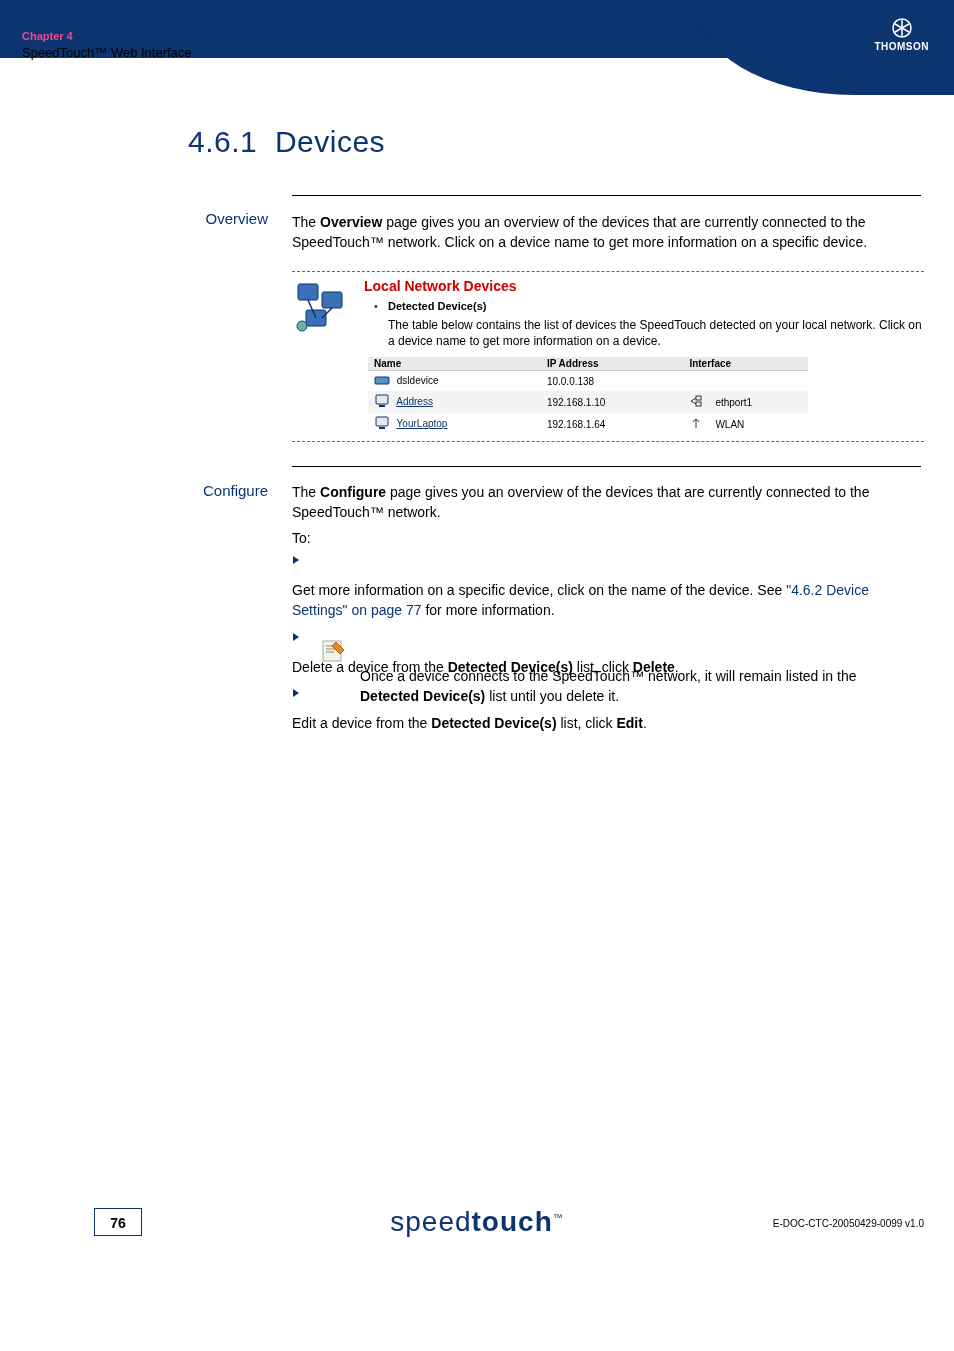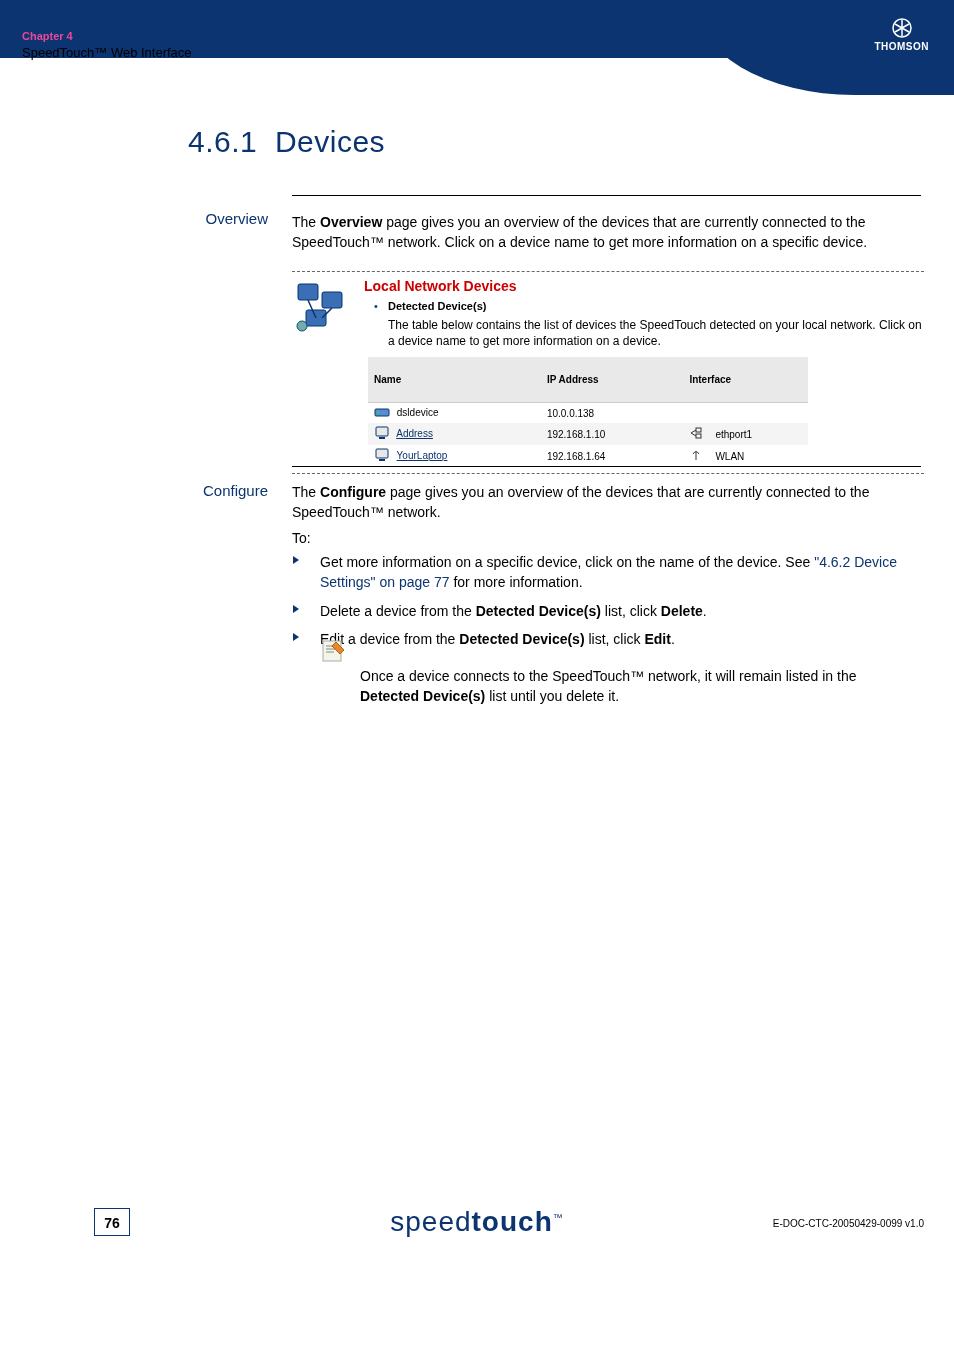--- a/index.html
+++ b/index.html
@@ -85,21 +85,21 @@
     font-size: 14px;
     line-height: 1.45;
   }
   .bullet-block {
     position: absolute;
     left: 292px;
     width: 610px;
     font-size: 14px;
     line-height: 1.45;
   }
-  .bullet-row { display: flex; margin-bottom: 8px; }
+  .bullet-row { display: flex; margin-bottom: 8px; flex-direction: column; }
   .bullet-arrow { flex: 0 0 28px; color: #0b3470; }
   .bullet-arrow svg { vertical-align: top; margin-top: 3px; }
   .bullet-text { flex: 1; }
   .link-blue { color: #0b3470; }
   .tip-row {
     position: absolute;
     left: 320px;
     width: 590px;
     display: flex;
     font-size: 14px;
@@ -126,36 +126,36 @@
   .table-desc { font-size: 12px; color: #000; margin: 6px 0 8px 24px; line-height: 1.3; }
   .dev-table {
     width: 440px;
     margin-left: 4px;
     border-collapse: collapse;
     font-size: 10px;
   }
   .dev-table th {
     background: #e9e9e9;
     text-align: left;
-    padding: 17px 6px;
+    padding: 1px 6px;
     font-weight: bold;
     border-bottom: 1px solid #ccc;
   }
   .dev-table td {
     padding: 3px 6px;
     vertical-align: middle;
   }
   .row-alt { background: #f4f4f4; }
   .dev-link { color: #0b3470; text-decoration: underline; }
   .dev-cell-icon { display: inline-block; vertical-align: middle; margin-right: 4px; }
   .footer-pagenum {
     position: absolute;
     left: 94px;
     bottom: 115px;
-    width: 36px;
+    width: 48px;
     height: 28px;
     border: 1.5px solid #0b3470;
     text-align: center;
     line-height: 28px;
     font-weight: bold;
     font-size: 14px;
     color: #000;
   }
   .footer-brand {
     position: absolute;

